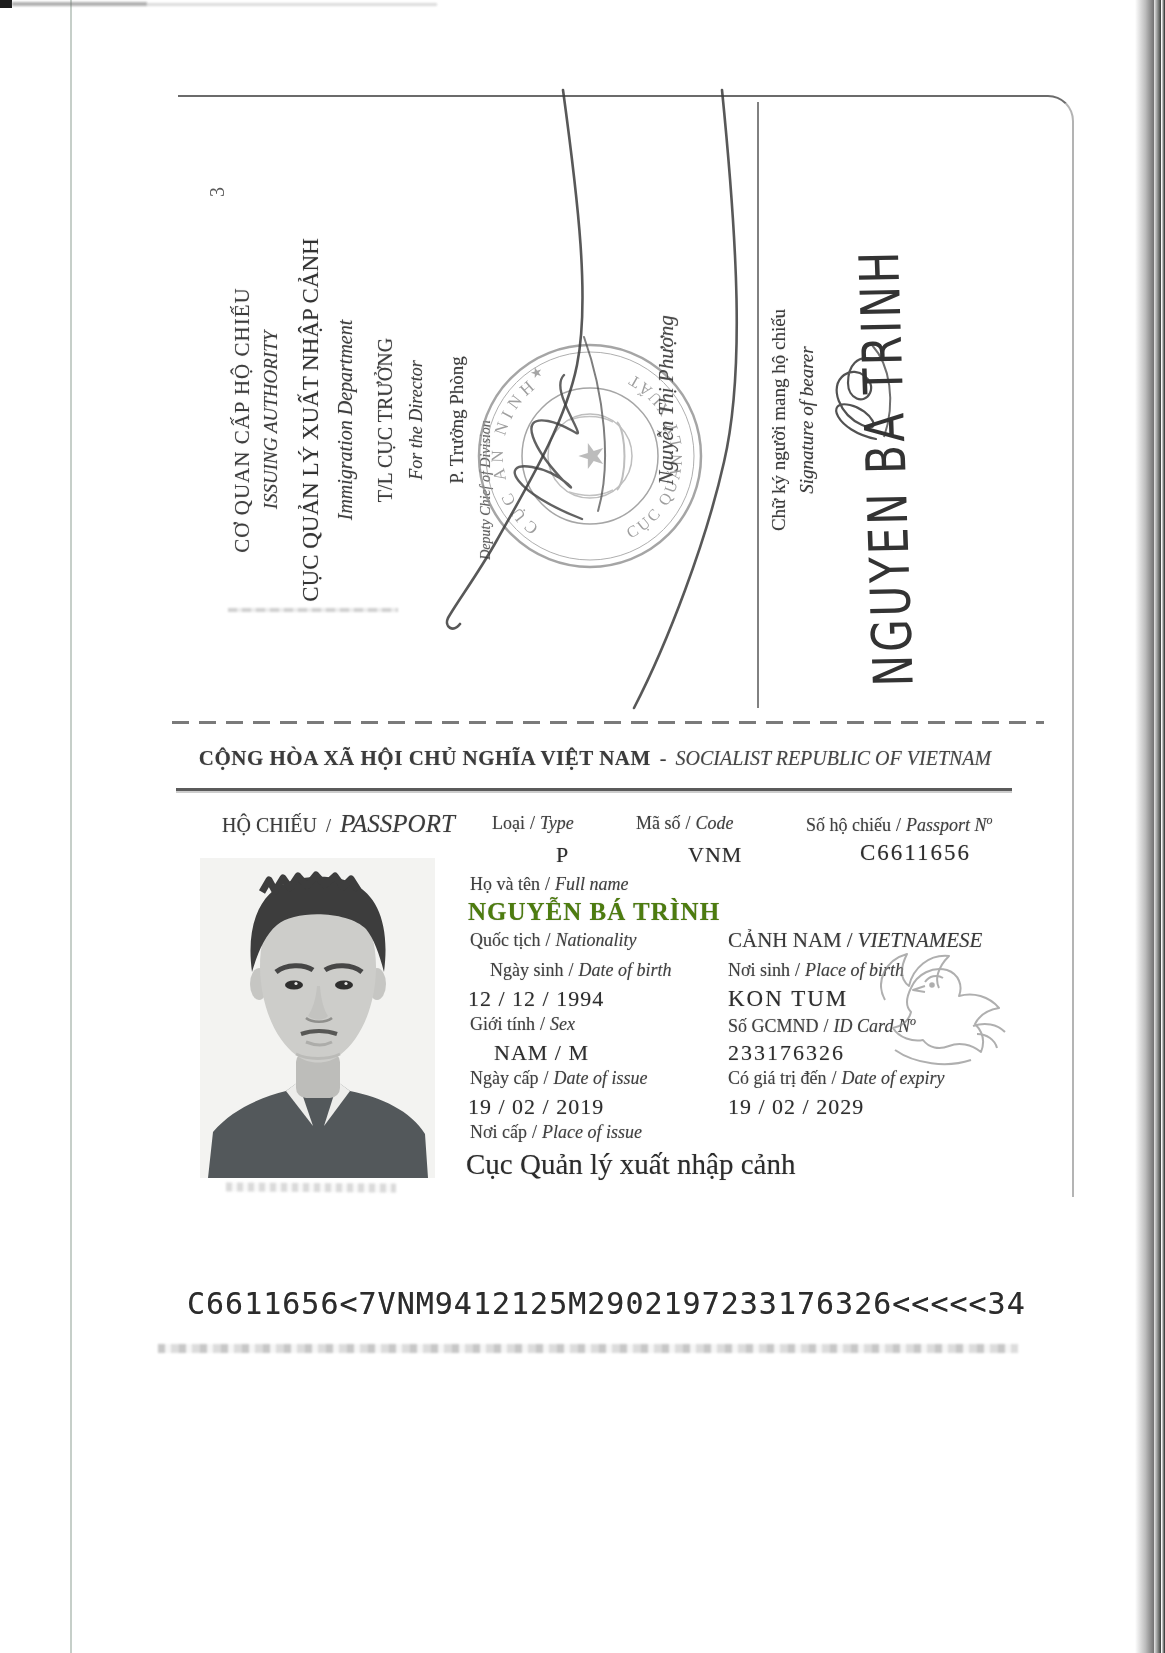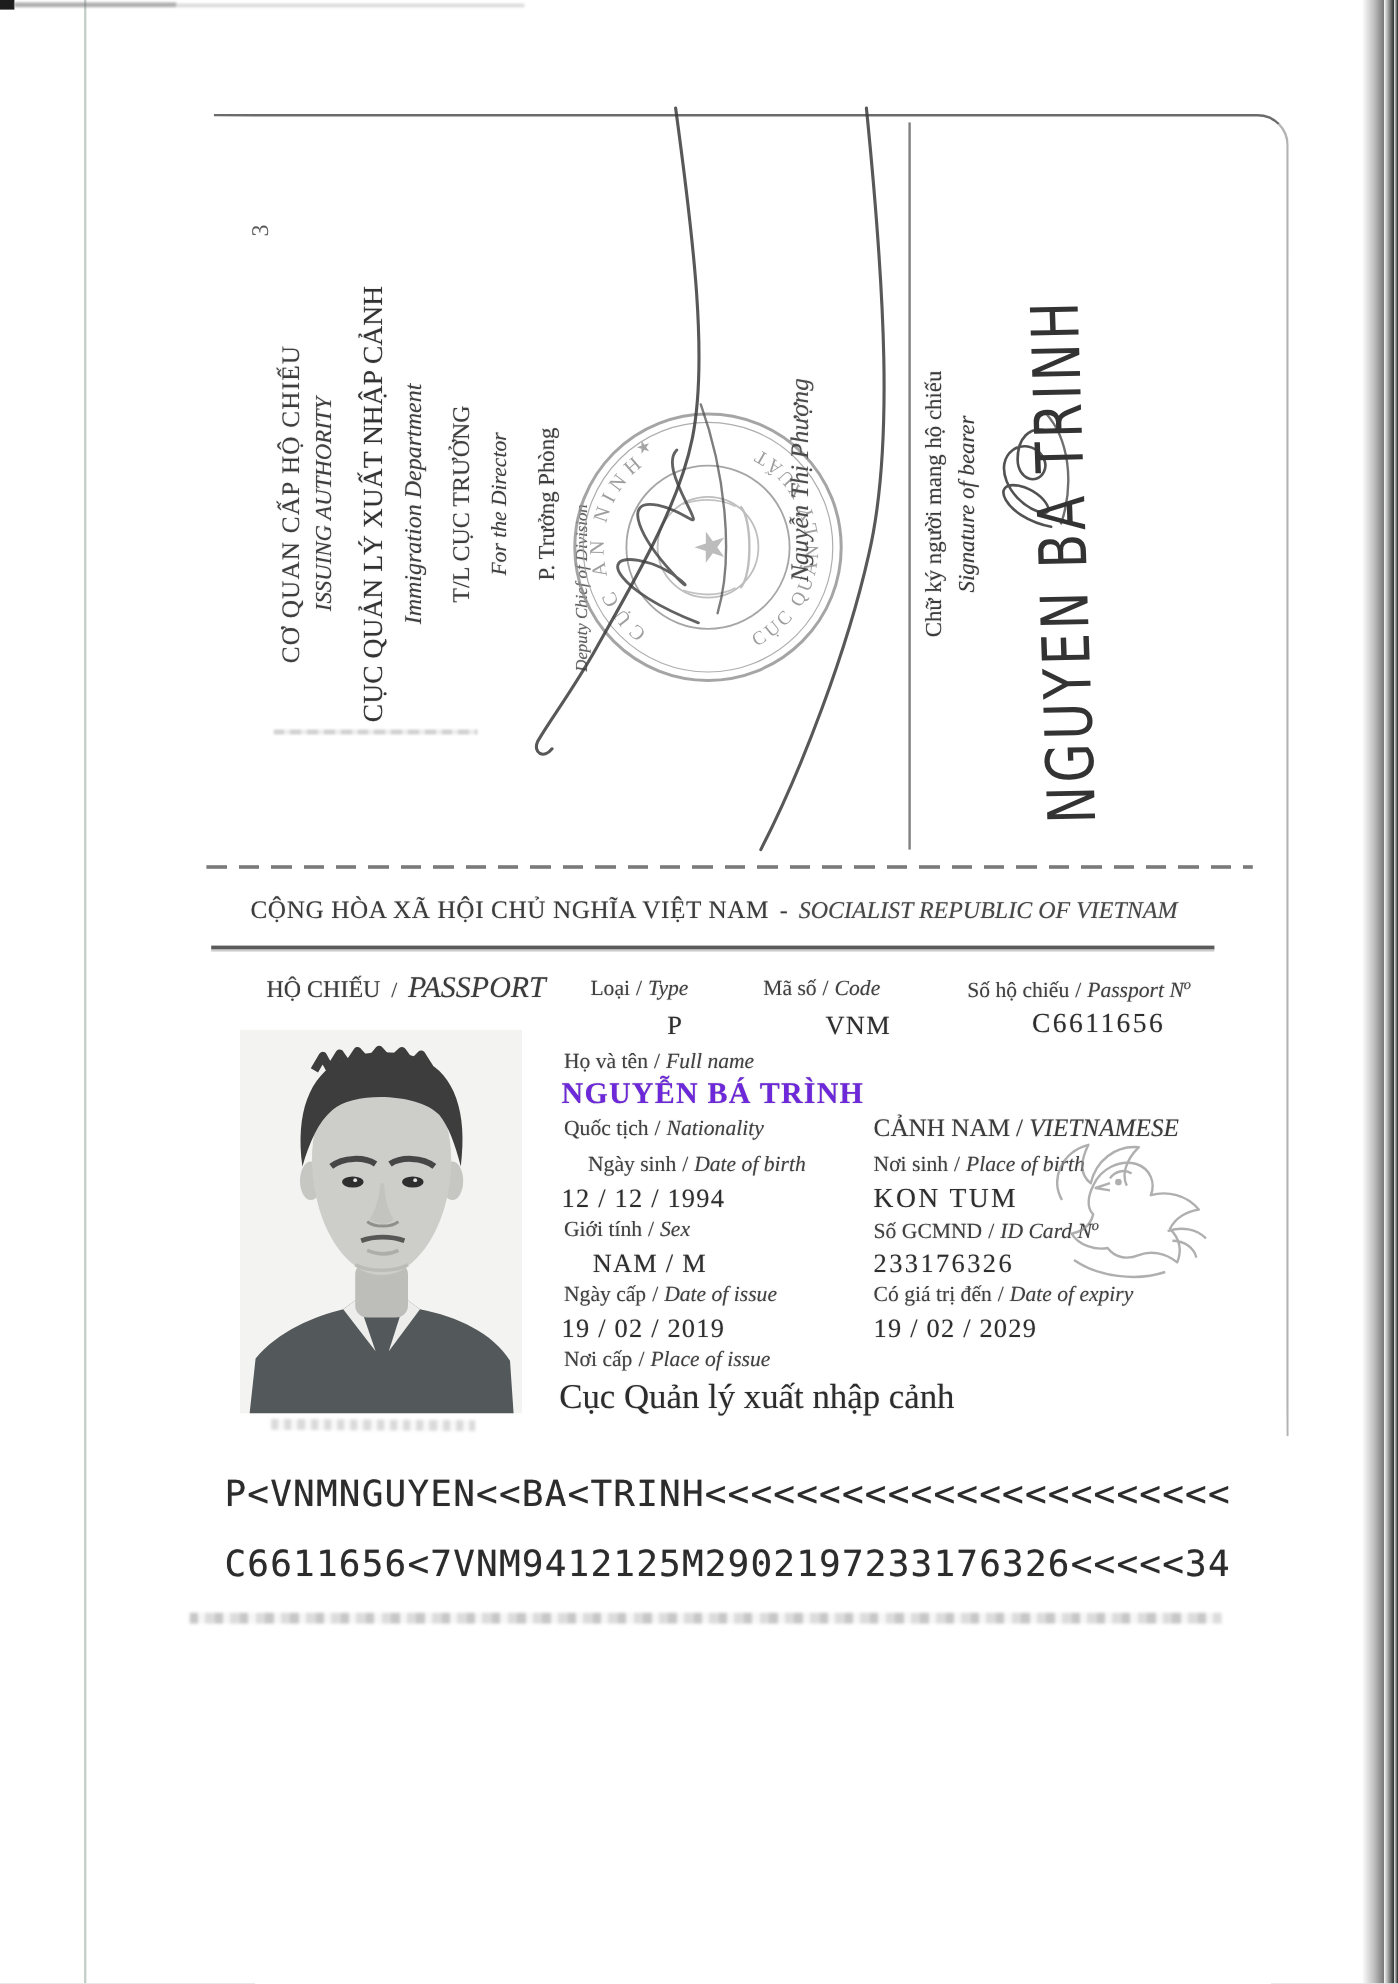--- a/index.html
+++ b/index.html
@@ -124,21 +124,21 @@
   </div>
 
   <svg style="position:absolute;left:0;top:0;z-index:40;pointer-events:none;" width="1165" height="1653" viewBox="0 0 1165 1653">
     <path d="M563,90 C578,200 590,300 577,365 C566,420 532,478 497,540 C478,574 457,602 448,618 C444,627 453,633 460,624" fill="none" stroke="#3b3b3b" stroke-width="2.6" stroke-linecap="round" opacity=".85"></path>
     <path d="M722,90 C737,240 745,372 724,462 C706,542 668,642 634,708" fill="none" stroke="#3b3b3b" stroke-width="2.6" stroke-linecap="round" opacity=".85"></path>
   </svg>
 
   <div class="dashed-sep"></div>
 
   <div class="abs scan-text" style="left:178px;top:746px;width:834px;text-align:center;">
-    <span style="font-weight:normal;font-size:21px;letter-spacing:.5px;">CỘNG HÒA XÃ HỘI CHỦ NGHĨA VIỆT NAM</span>
+    <span style="font-weight:bold;font-size:21px;letter-spacing:.5px;">CỘNG HÒA XÃ HỘI CHỦ NGHĨA VIỆT NAM</span>
     <span class="sep" style="font-size:20px;">-</span>
     <span class="it" style="font-size:20px;color:#474747;">SOCIALIST REPUBLIC OF VIETNAM</span>
   </div>
   <div class="title-rule"></div>
 
   <div class="abs scan-text" style="left:222px;top:810px;">
     <span style="font-weight:normal;font-size:20px;">HỘ CHIẾU</span>
     <span class="sep lbl">/</span>
     <span class="it" style="font-size:25px;">PASSPORT</span>
   </div>
@@ -176,21 +176,21 @@
     <path d="M117,128 C116,142 112,152 108,158 C114,163 124,163 128,158 C124,152 121,142 120,128" fill="#c3c3c0"></path>
     <path d="M106,160 C112,165 126,165 132,160" fill="none" stroke="#8f8f8c" stroke-width="2.5"></path>
     <path d="M101,176 C112,172 126,172 137,176" fill="none" stroke="#575755" stroke-width="4"></path>
     <path d="M106,184 C116,188 124,188 132,184" fill="none" stroke="#adadaa" stroke-width="3"></path>
     <path d="M96,196 C108,202 128,202 140,196" fill="none" stroke="#b4b4b1" stroke-width="3" opacity=".7"></path>
   </svg>
 
   <div class="abs lbl scan-text" style="left:470px;top:874px;">
     <span>Họ và tên</span><span class="sep">/</span><span class="it">Full name</span>
   </div>
-  <div class="abs scan-text" style="left:468px;top:898px;font-size:25px;font-weight:bold;letter-spacing:1px;color:#6d28d9;">NGUYỄN BÁ TRÌNH</div>
+  <div class="abs scan-text" style="left:468px;top:898px;font-size:25px;font-weight:bold;letter-spacing:1px;color:#4d7c0f;">NGUYỄN BÁ TRÌNH</div>
 
   <div class="abs lbl scan-text" style="left:470px;top:930px;">
     <span>Quốc tịch</span><span class="sep">/</span><span class="it">Nationality</span>
   </div>
   <div class="abs scan-text" style="left:728px;top:928px;font-size:21px;">
     <span>CẢNH NAM</span><span class="sep">/</span><span class="it">VIETNAMESE</span>
   </div>
 
   <div class="abs lbl scan-text" style="left:470px;top:960px;margin-left:20px;">
     <span>Ngày sinh</span><span class="sep">/</span><span class="it">Date of birth</span>
@@ -232,18 +232,17 @@
       <path d="M30,70 C20,52 30,30 52,24 C44,40 46,50 54,56 C58,38 74,24 94,26 C82,38 80,50 84,58"></path>
       <path d="M56,58 C62,44 78,36 92,40 C104,44 108,56 104,66 C118,62 134,66 144,78 C132,80 124,86 120,94 C128,102 130,112 126,122 C116,114 104,112 94,116 C84,120 74,118 68,110 C58,112 44,108 38,98 C48,96 54,90 56,82 C50,76 52,66 56,58 Z"></path>
       <path d="M70,52 C74,46 82,44 88,48"></path>
       <circle cx="77" cy="55" r="1.8" fill="#8e8e8e"></circle>
       <path d="M70,56 L58,60 L70,62"></path>
       <path d="M118,96 C130,92 142,94 150,102 M122,104 C132,104 140,110 142,118"></path>
       <path d="M40,120 C60,134 92,138 116,130"></path>
     </g>
   </svg>
 
-  <div class="mrz" style="top:1228px;">P&lt;VNMNGUYEN&lt;&lt;BA&lt;TRINH&lt;&lt;&lt;&lt;&lt;&lt;&lt;&lt;&lt;&lt;&lt;&lt;&lt;&lt;&lt;&lt;&lt;&lt;&lt;&lt;&lt;&lt;&lt;</div>
   <div class="mrz" style="top:1286px;text-align:center;">C6611656&lt;7VNM9412125M2902197233176326&lt;&lt;&lt;&lt;&lt;34</div>
 
   <div class="photo-smudge"></div>
   <div class="bottom-smudge"></div>
 </div>
 
 </body></html>

